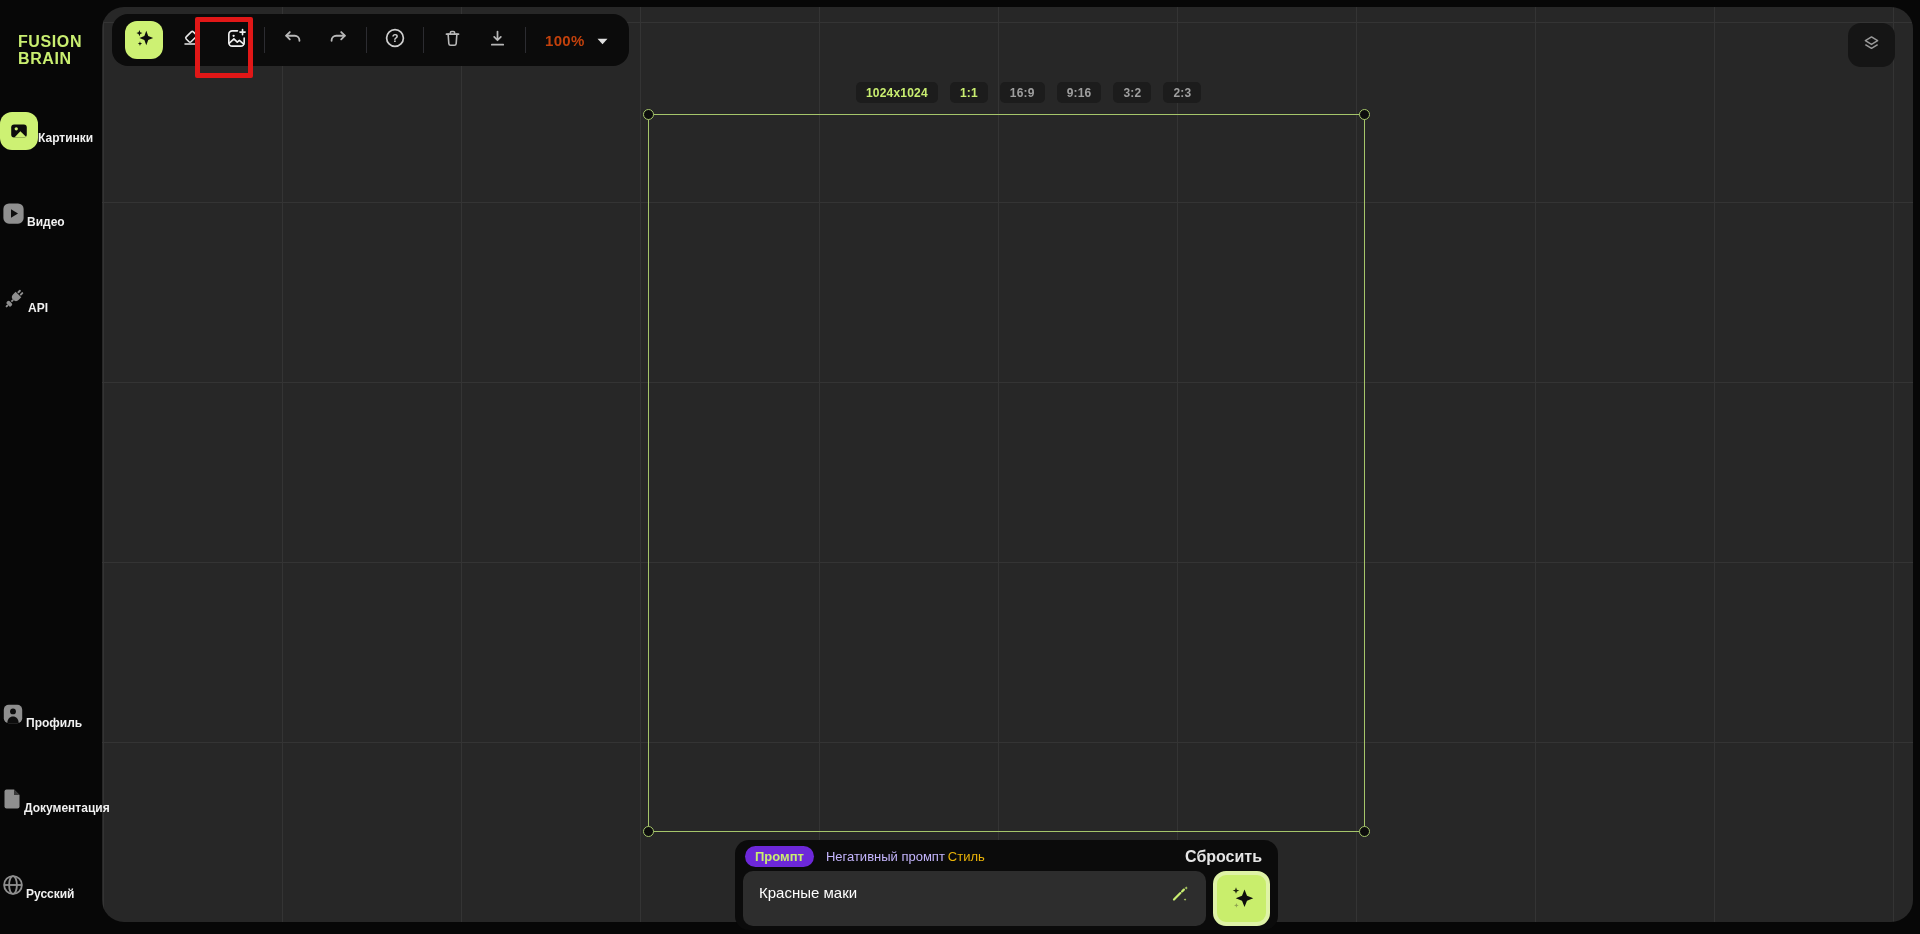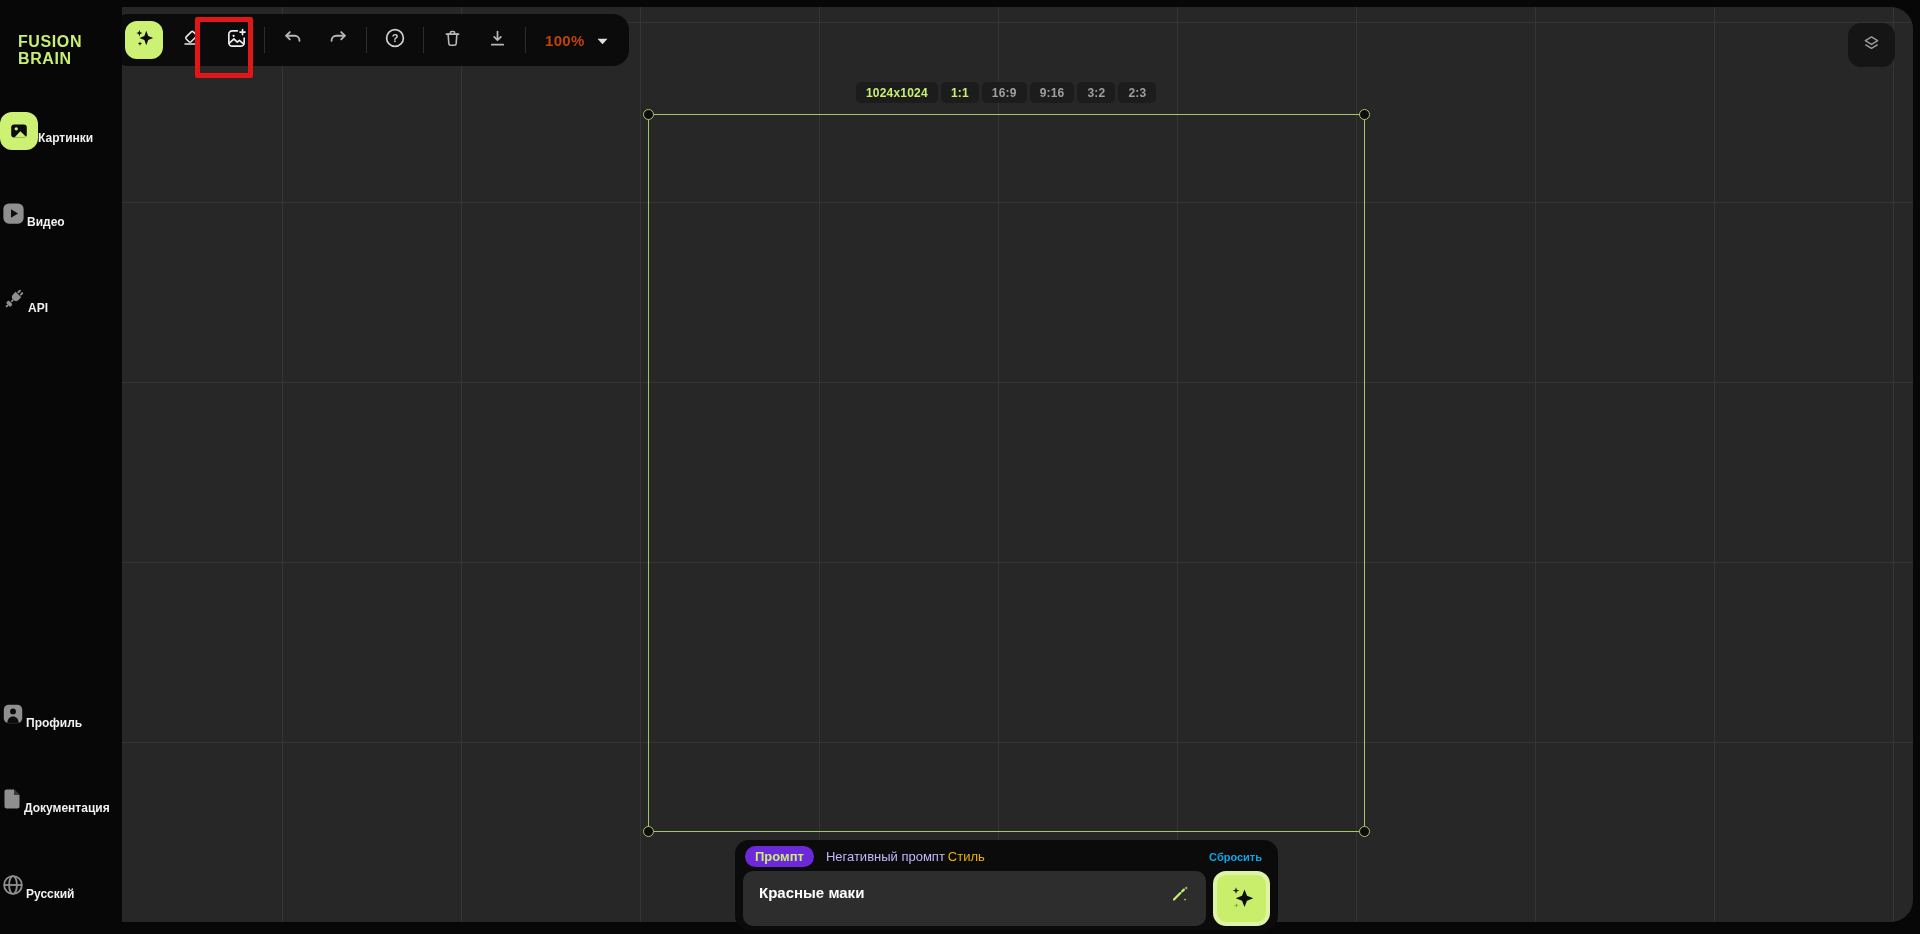--- a/index.html
+++ b/index.html
@@ -27,21 +27,21 @@
   .handle {
     position:absolute; width:11px; height:11px; border-radius:50%;
     background:#0c0c0c; border:1.8px solid #a5c56a;
   }
   .handle.tl { left:-6px; top:-6px; }
   .handle.tr { right:-6px; top:-6px; }
   .handle.bl { left:-6px; bottom:-6px; }
   .handle.br { right:-6px; bottom:-6px; }
 
   
-  .size-row { position:absolute; left:856px; top:82px; height:21px; display:flex; gap:3px; z-index:3; }
+  .size-row { position:absolute; left:856px; top:82px; height:21px; display:flex; gap:12px; z-index:3; }
   .size-pill {
     background:#1c1c1c; border-radius:5px; color:#9f9f9f;
     font-size:12px; font-weight:bold; display:flex; align-items:center; padding:0 10px;
     cursor:pointer; letter-spacing:.2px;
   }
   .size-pill.green { color:#c9ee70; }
 
   
   .toolbar {
     position:absolute; left:112px; top:14px; height:52px; z-index:5;
@@ -68,21 +68,21 @@
   }
 
   
   .layers-btn {
     position:absolute; left:1848px; top:23px; width:47px; height:44px; z-index:5;
     background:#151515; border-radius:13px; display:flex; align-items:center; justify-content:center;
     cursor:pointer;
   }
 
   
-  .sidebar { position:absolute; left:0; top:0; width:122px; height:934px; background:#070707; z-index:10; }
+  .sidebar { position:absolute; left:0; top:0; width:102px; height:934px; background:#070707; z-index:10; }
   .logo { position:absolute; left:18px; top:33px; color:#c9ee70; font-size:16px; font-weight:bold; letter-spacing:.6px; line-height:17px; }
   .side-item { position:absolute; left:0; width:102px; display:flex; flex-direction:row; align-items:center; cursor:pointer; }
   .side-item .icon-slot { height:38px; display:flex; align-items:center; justify-content:center; }
   .side-item .side-label { margin-top:13px; color:#f1f1f1; font-size:12px; font-weight:bold; white-space:nowrap; }
   .icon-green-sq { width:38px; height:38px; border-radius:12px; background:#cdf173; display:flex; align-items:center; justify-content:center; }
   .si-images { top:112px; }
   .si-video  { top:196px; }
   .si-api    { top:282px; }
   .si-profile{ top:697px; }
   .si-docs   { top:782px; }
@@ -92,29 +92,29 @@
   .prompt-panel {
     position:absolute; left:735px; top:840px; width:543px; height:90px; z-index:7;
     background:#0b0b0b; border-radius:14px; padding:6px 8px 8px 8px;
     display:flex; flex-direction:column;
   }
   .tabs { display:flex; align-items:center; height:23px; padding:0 2px; }
   .tab { font-size:13px; cursor:pointer; }
   .tab.pill { background:#6d28d9; color:#c9ee70; font-weight:bold; border-radius:12px; padding:3px 10px; }
   .tab.dim { color:#c4b5fd; margin-left:12px; }
   .tab.mid { color:#eab308; margin-left:3px; }
-  .reset-btn { margin-left:auto; margin-right:6px; color:#0ea5e9; font-size:11px; font-weight:bold; cursor:pointer; }
+  .reset-btn { margin-left:auto; margin-right:6px; color:#e5e5e5; font-size:16px; font-weight:bold; cursor:pointer; }
   .prompt-row { display:flex; gap:7px; margin-top:4px; flex:1; }
   .prompt-input-wrap {
     flex:1; background:#2d2d2d; border-radius:10px; display:flex; align-items:flex-start;
     padding:10px 14px 0 16px; height:55px;
   }
   .prompt-input {
     flex:1; background:transparent; border:none; outline:none; color:#fff;
-    font-size:15px; font-weight:bold; font-family:"Liberation Sans", sans-serif; padding-top:3px;
+    font-size:15px; font-weight:normal; font-family:"Liberation Sans", sans-serif; padding-top:3px;
   }
   .wand-btn { width:26px; height:26px; display:flex; align-items:center; justify-content:center; cursor:pointer; }
   .generate-btn {
     width:57px; height:55px; flex:none; border-radius:13px;
     background:#c9ee6c; border:4px solid #dff3a6;
     display:flex; align-items:center; justify-content:center; cursor:pointer;
   }
 </style>
 </head>
 <body>

